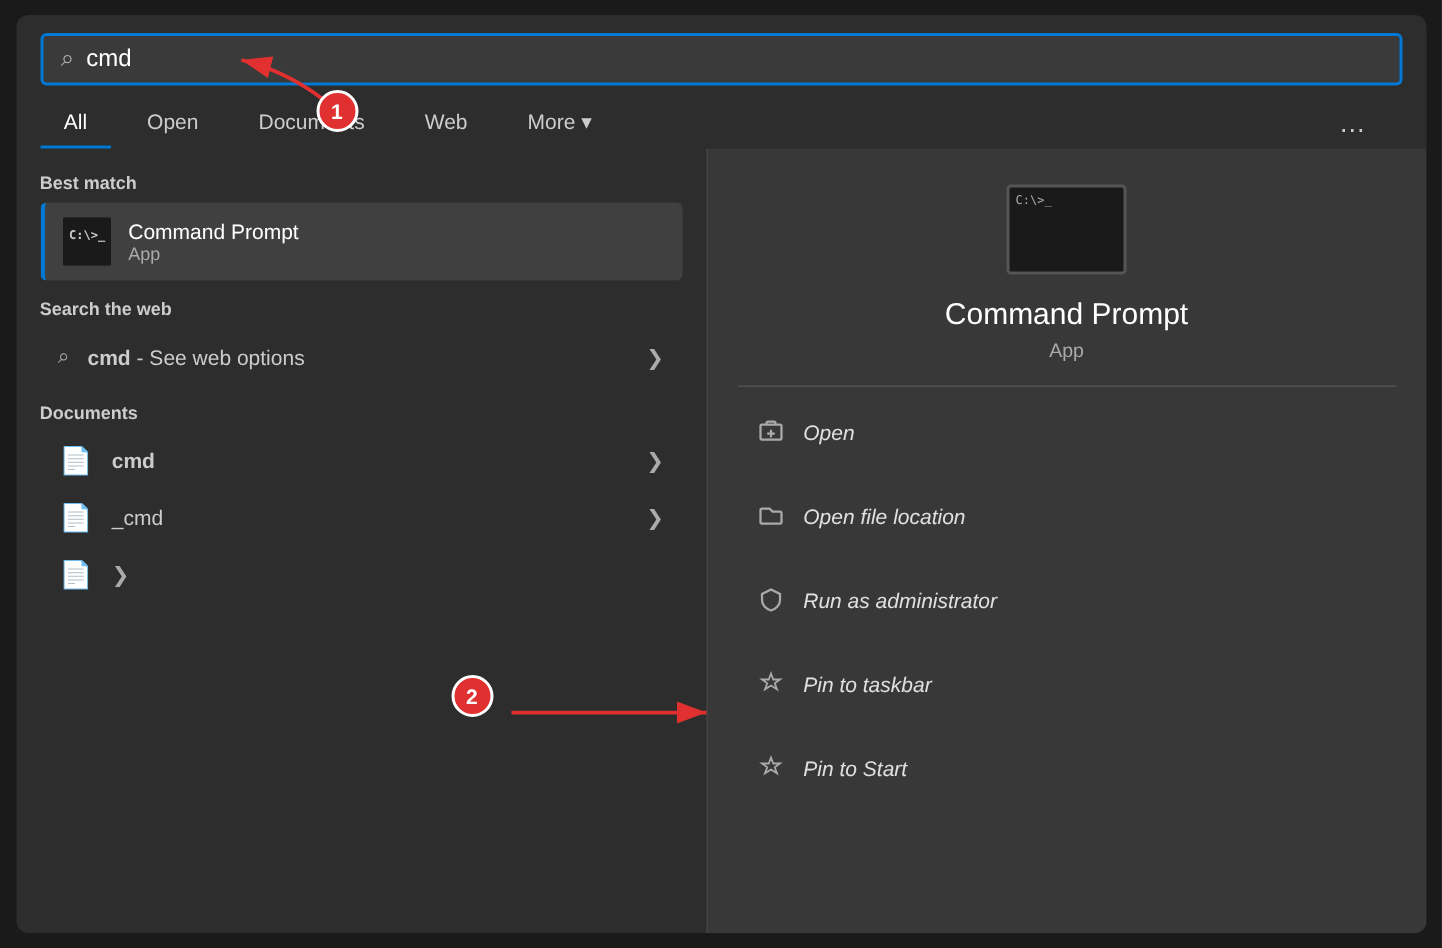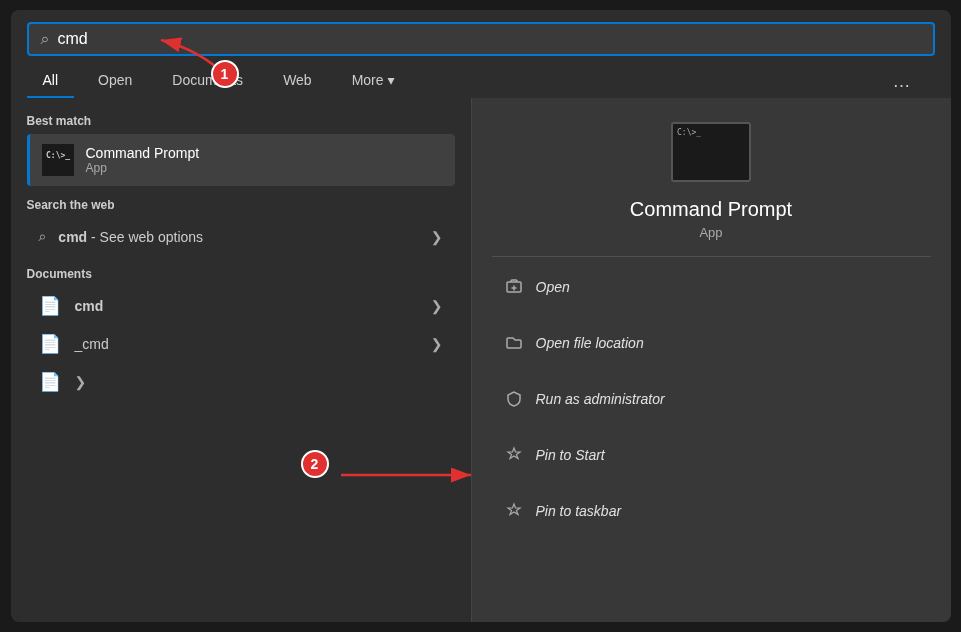--- a/index.html
+++ b/index.html
@@ -372,30 +372,30 @@
           </span>
           <span>Run as administrator</span>
         </div>
 
         <div class="action-item">
           <span class="action-icon">
             <svg width="18" height="18" viewBox="0 0 18 18" fill="none">
               <path d="M9 2l1.5 4H15l-3.5 2.5 1.5 4L9 10 5 12.5l1.5-4L3 6h4.5z" stroke="#aaa" stroke-width="1.2" fill="none"></path>
             </svg>
           </span>
-          <span>Pin to Start</span>
+          <span>Pin to taskbar</span>
         </div>
 
         <div class="action-item">
           <span class="action-icon">
             <svg width="18" height="18" viewBox="0 0 18 18" fill="none">
               <path d="M9 2l1.5 4H15l-3.5 2.5 1.5 4L9 10 5 12.5l1.5-4L3 6h4.5z" stroke="#aaa" stroke-width="1.2" fill="none"></path>
             </svg>
           </span>
-          <span>Pin to taskbar</span>
+          <span>Pin to Start</span>
         </div>
       </div>
     </div>
   </div>
 
   <div class="annotation-circle ann1">
     <span>1</span>
   </div>
 
   <div class="annotation-circle ann2">

